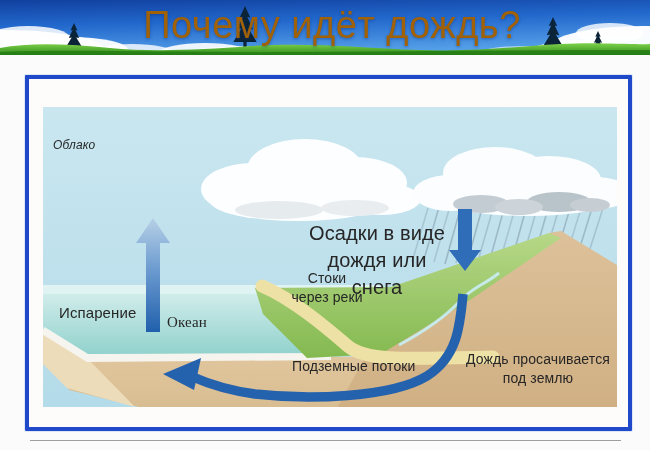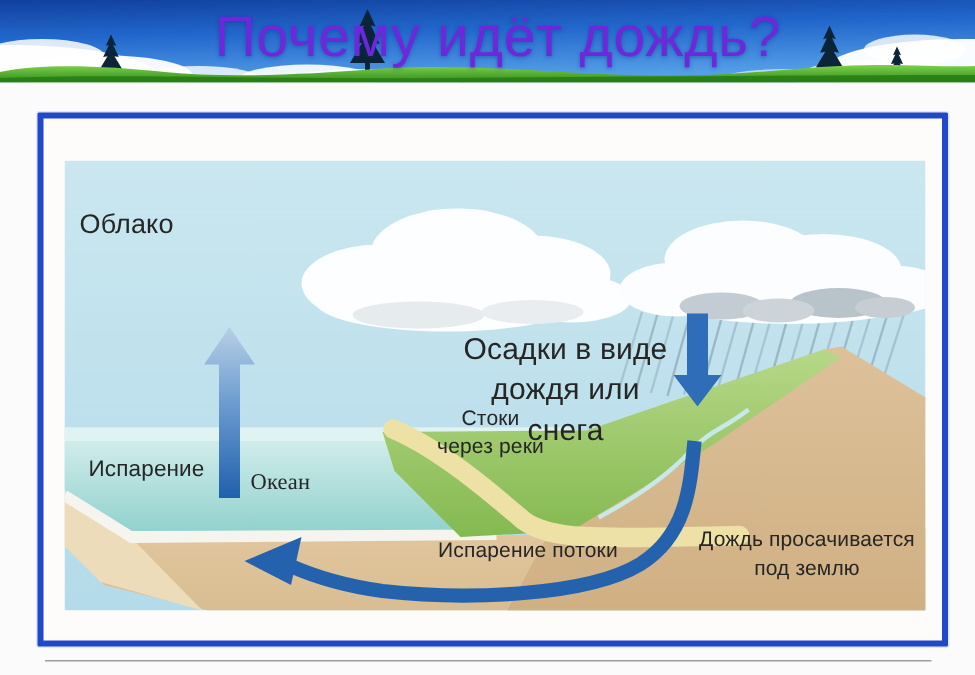--- a/index.html
+++ b/index.html
@@ -6,37 +6,37 @@
   body{
     width:650px;height:450px;overflow:hidden;position:relative;
     background:#fbfbfb;
     font-family:"Liberation Sans",sans-serif;
   }
   .banner{position:absolute;left:0;top:0;width:650px;height:55px;overflow:hidden;}
   .banner svg{position:absolute;left:0;top:0;}
   .banner-title{
     position:absolute;inset:0;margin:0;display:flex;align-items:center;justify-content:center;
     padding-left:14px;padding-bottom:4px;
-    font-size:38px;font-weight:400;color:#6d28d9;letter-spacing:.5px;
+    font-size:38px;font-weight:400;color:#a16207;letter-spacing:.5px;
     text-shadow:0 1px 3px rgba(10,50,130,.45);
     font-family:"Liberation Sans",sans-serif;
   }
   .frame{
     position:absolute;left:25px;top:75px;width:599px;height:348px;
     border:4px solid #1f49c9;background:#fdfcfa;border-radius:1px;
     box-shadow:0 0 0 1px #dfe6f5;
   }
   .art{position:absolute;left:14px;top:28px;width:574px;height:300px;}
   .art svg{position:absolute;left:0;top:0;}
   .lbl{
     position:absolute;color:#262626;white-space:pre-line;line-height:1.34;
     font-family:"Liberation Sans",sans-serif;letter-spacing:.1px;
   }
   .lbl.center{text-align:center;}
-  #lbl-cloud{left:10px;top:30px;font-size:18px;}
+  #lbl-cloud{left:10px;top:30px;font-size:12px;font-style:italic;}
   #lbl-evap{left:16px;top:148px;font-size:15px;margin-top:48px;}
   #lbl-ocean{left:124px;top:205px;font-size:15px;font-family:Liberation Serif, serif;}
   #lbl-precip{left:262px;top:113px;width:144px;font-size:20px;}
   #lbl-runoff{left:222px;top:162px;width:124px;font-size:14px;}
   #lbl-seep{left:413px;top:203px;width:164px;font-size:14px;margin-top:40px;}
   #lbl-under{left:249px;top:250px;width:170px;font-size:14px;}
   .footer-rule{position:absolute;left:30px;top:440px;width:591px;height:1px;background:#9e9e9e;}
 </style>
 </head>
 <body>
@@ -195,18 +195,18 @@
 
       <div class="lbl" id="lbl-cloud">Облако</div>
       <div class="lbl" id="lbl-evap">Испарение</div>
       <div class="lbl" id="lbl-ocean">Океан</div>
       <div class="lbl center" id="lbl-precip">Осадки в виде
 дождя или снега</div>
       <div class="lbl center" id="lbl-runoff">Стоки
 через реки</div>
       <div class="lbl center" id="lbl-seep">Дождь просачивается
 под землю</div>
-      <div class="lbl" id="lbl-under">Испарение потоки</div>
+      <div class="lbl" id="lbl-under">Подземные потоки</div>
     </div>
   </div>
 
   <div class="footer-rule"></div>
 </div>
 
 </body></html>

